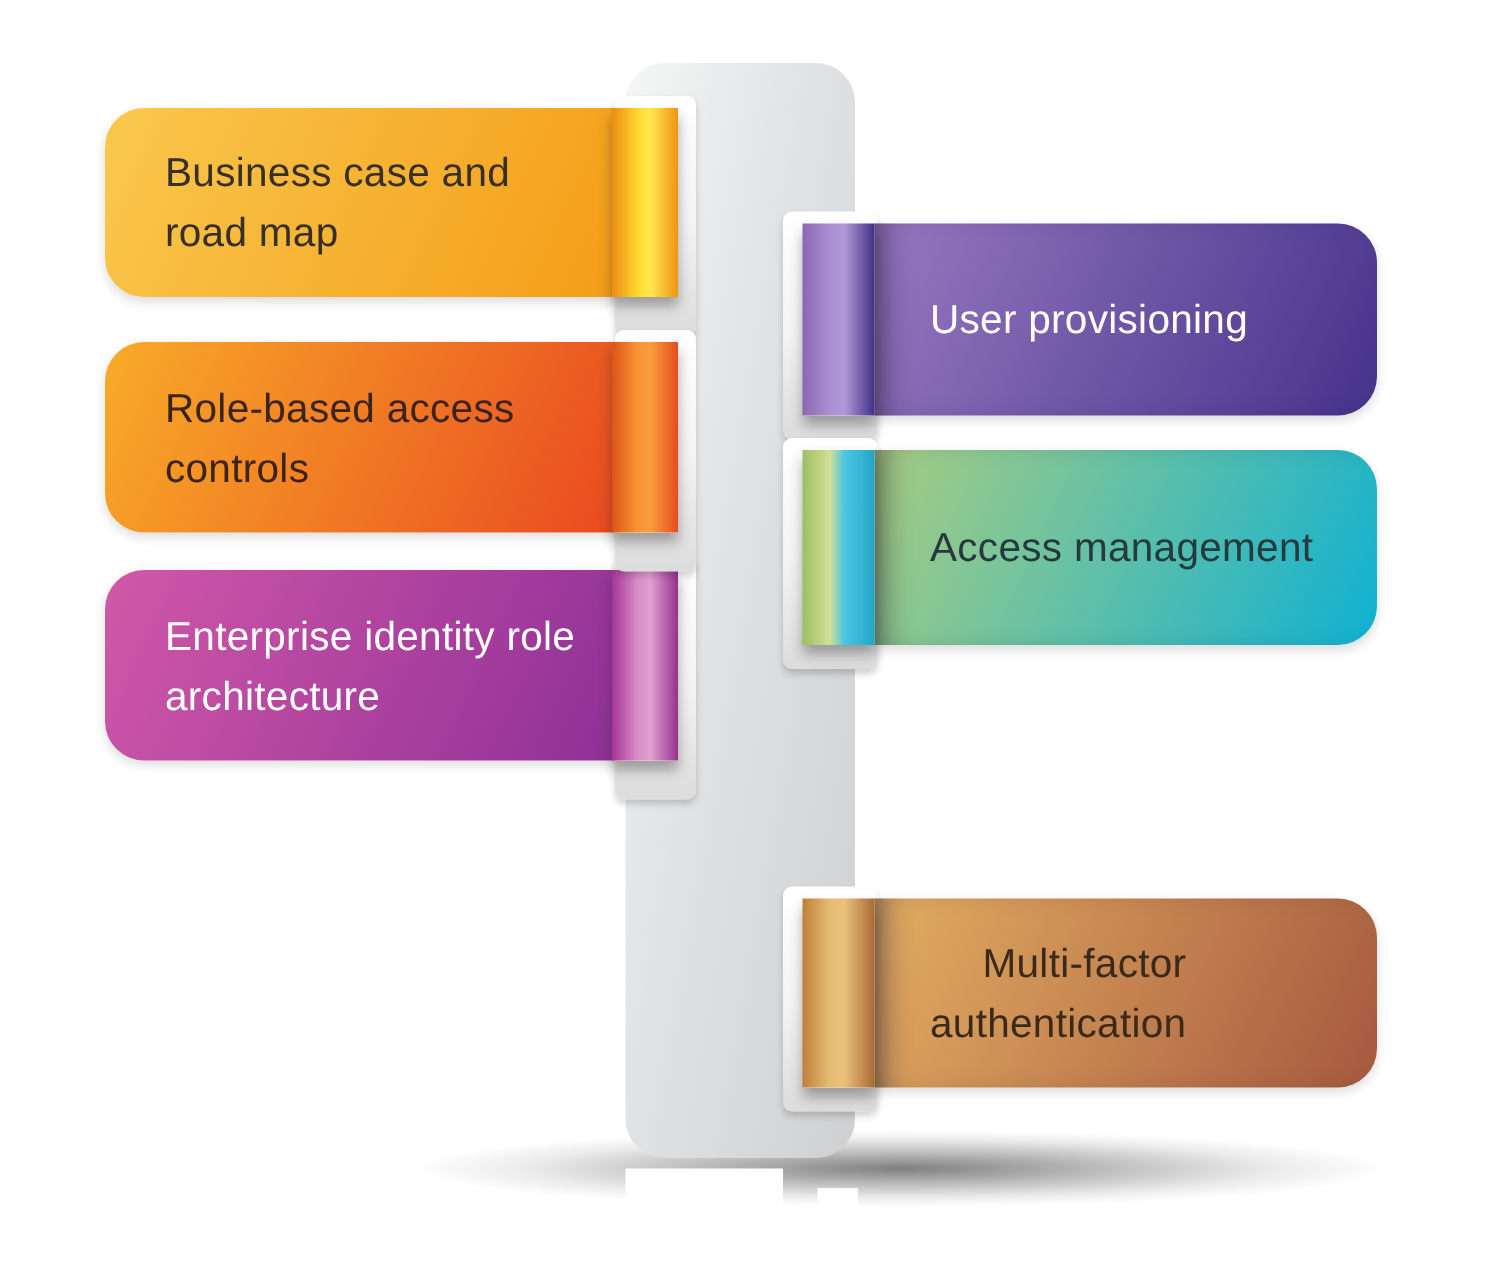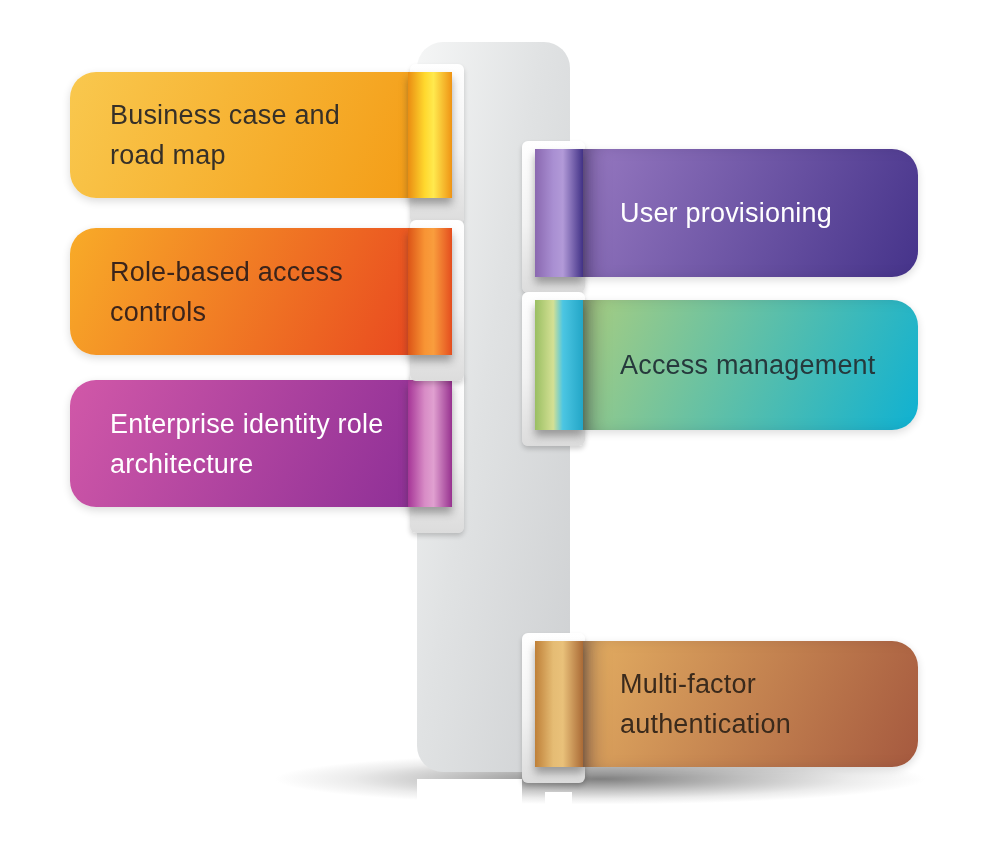--- a/index.html
+++ b/index.html
@@ -57,21 +57,21 @@
   .card.right .tab{left:0;width:63px;top:-8px;bottom:-16px;}
   .card.right .label{padding-left:98px;right:20px;}
   
   .l1{top:72px;height:126px;}
   .l2{top:228px;height:127px;}
   .l3{top:380px;height:127px;}
   .l4{top:535px;height:127px;}
   .r1{top:149px;height:128px;}
   .r2{top:300px;height:130px;text-decoration:underline;}
   .r3{top:458px;height:127px;}
-  .r4{top:641px;height:126px;}
+  .r4{top:599px;height:126px;text-align:right;}
 </style>
 </head>
 <body>
 
 <div id="canvas">
 
   <div class="ground-shadow"></div>
   <div class="reflect-a"></div>
   <div class="reflect-b"></div>
 

